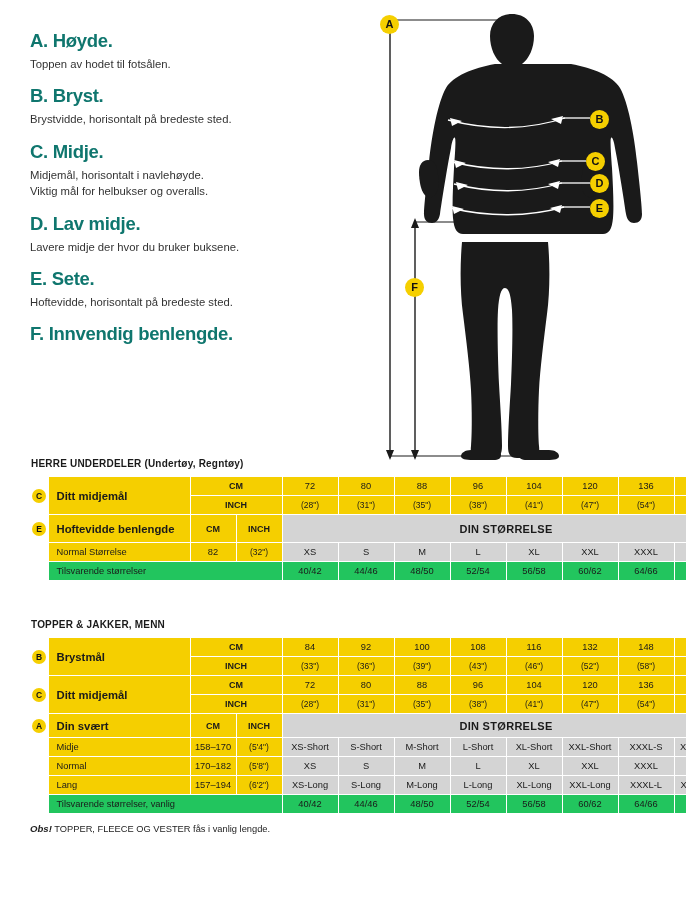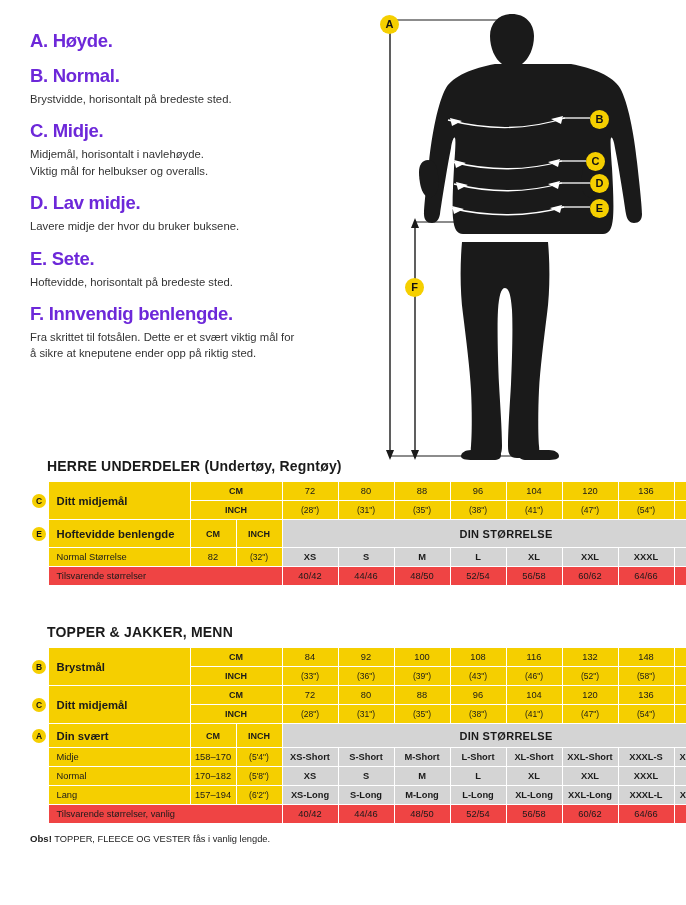--- a/index.html
+++ b/index.html
@@ -26,21 +26,21 @@
   .legend {
     width: 340px;
     padding: 20px 0 0 30px;
   }
   .legend-block { margin-bottom: 13px; }
   .legend-title {
     font-size: 18.5px;
     font-weight: bold;
     letter-spacing: -0.3px;
     margin: 0 0 4px 0;
-    color: #6d28d9;
+    color: #0f766e;
   }
   .legend-desc {
     font-size: 11.3px;
     line-height: 1.45;
     color: #333;
     margin: 0;
     max-width: 272px;
   }
 
   .figure {
@@ -59,55 +59,55 @@
     font-size: 11px;
     font-weight: bold;
     line-height: 19px;
     text-align: center;
     z-index: 5;
   }
 
   
   .tbl-section { padding: 0 30px; }
   .tbl-head {
-    font-size: 14px;
+    font-size: 10px;
     font-weight: bold;
     letter-spacing: 0.2px;
-    margin: 8px 0 7px 17px;
+    margin: 8px 0 7px 1px;
   }
   table {
     border-collapse: collapse;
     width: 100%;
     table-layout: fixed;
   }
   td {
     border: 1px solid #ffffff;
     font-size: 9.3px;
     text-align: center;
     height: 19px;
     padding: 0 2px;
     color: #1a1a1a;
   }
   .yellow { background: #f5cf00; }
   .grey   { background: #d4d4d4; }
-  .lgrey  { background: #ef4444; }
+  .lgrey  { background: #22c55e; }
   .lbl {
     text-align: left;
     padding-left: 8px;
     font-size: 11.3px;
     font-weight: bold;
   }
   .lbl-sm {
     text-align: left;
     padding-left: 8px;
     font-size: 9.3px;
     font-weight: normal;
   }
   .unit { font-size: 9px; font-weight: bold; }
-  .bold { font-weight: bold; }
+  .bold { font-weight: normal; }
   .dinstr { font-weight: bold; font-size: 11px; letter-spacing: 0.3px; }
   .paren { font-size: 8.5px; }
   .badge-cell {
     width: 18px;
     border: none;
     background: #ffffff;
     position: relative;
   }
   .badge-inline {
     display: inline-block;
@@ -119,36 +119,37 @@
     font-size: 8.5px;
     font-weight: bold;
     line-height: 14px;
     text-align: center;
   }
   .note {
     font-size: 9.3px;
     margin-top: 9px;
     color: #222;
   }
-  .note b { font-size: 9.6px; }
+  .note b { font-size: 9.6px; font-style: italic; }
   .spacer-tbl { height: 30px; }
 </style>
 </head>
 <body>
 
 <div class="top-wrap">
 
   <div class="legend">
 
     <div class="legend-block">
       <p class="legend-title">A. Høyde.</p>
+      <p class="legend-desc">Toppen av hodet til fotsålen.</p>
     </div>
 
     <div class="legend-block">
-      <p class="legend-title">B. Normal.</p>
+      <p class="legend-title">B. Bryst.</p>
       <p class="legend-desc">Brystvidde, horisontalt på bredeste sted.</p>
     </div>
 
     <div class="legend-block">
       <p class="legend-title">C. Midje.</p>
       <p class="legend-desc" style="white-space:pre-line">Midjemål, horisontalt i navlehøyde.
 Viktig mål for helbukser og overalls.</p>
     </div>
 
     <div class="legend-block">
@@ -156,21 +157,20 @@
       <p class="legend-desc">Lavere midje der hvor du bruker buksene.</p>
     </div>
 
     <div class="legend-block">
       <p class="legend-title">E. Sete.</p>
       <p class="legend-desc">Hoftevidde, horisontalt på bredeste sted.</p>
     </div>
 
     <div class="legend-block">
       <p class="legend-title">F. Innvendig benlengde.</p>
-      <p class="legend-desc">Fra skrittet til fotsålen. Dette er et svært viktig mål for å sikre at kneputene ender opp på riktig sted.</p>
     </div>
 
   </div>
 
   <div class="figure">
     <svg width="340" height="450" viewBox="0 0 340 450">
 
       <g fill="#1a1a1a">
 
         <path d="M172 4 c-13 0-22 9-22 22 c0 12 5 23 12 28 l-2 8 l24 0 l-2 -8 c7 -5 12 -16 12 -28 c0 -13 -9 -22 -22 -22 z"></path>

